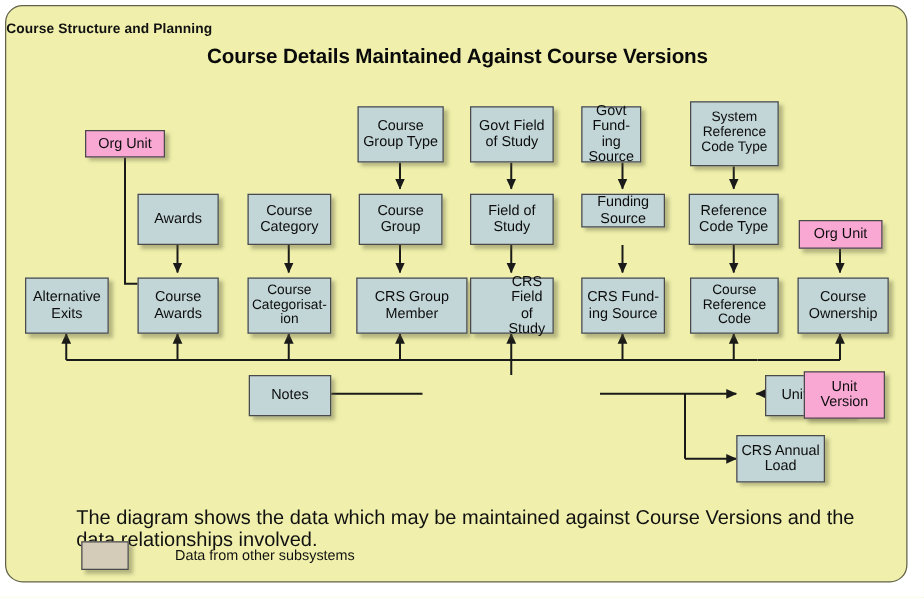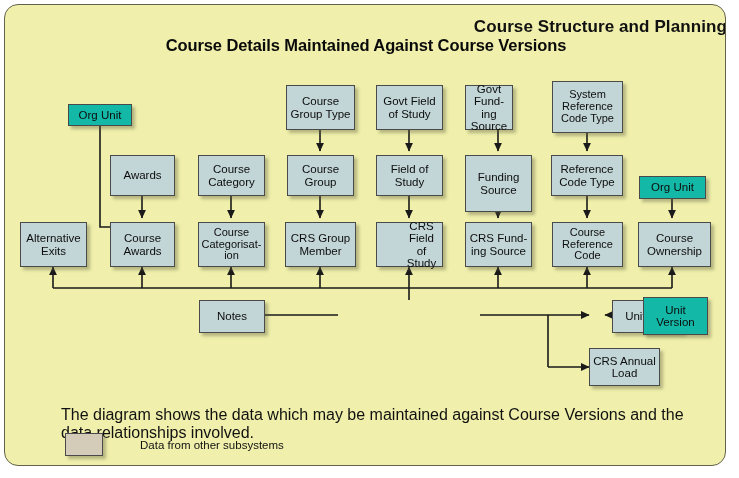--- a/index.html
+++ b/index.html
@@ -25,22 +25,22 @@
     border-radius: 14px;
     box-sizing: border-box;
     overflow: hidden;
   }
 
   
   #title-sub {
     position: absolute;
     left: 0; top: 12px;
     width: 722px;
-    text-align: right;
-    font-size: 17px;
+    text-align: left;
+    font-size: 11px;
     font-weight: bold;
     color: #111111;
     letter-spacing: 0.1px;
   }
   #title-main {
     position: absolute;
     left: 0; top: 31px;
     width: 722px;
     text-align: center;
     font-size: 16.5px;
@@ -67,21 +67,21 @@
     align-items: center;
     justify-content: center;
     text-align: center;
     font-size: 11.5px;
     line-height: 12.5px;
     color: #0d0d0d;
     white-space: pre-line;
     z-index: 3;
   }
   .node.ext {
-    background: #14b8a6;
+    background: #f9a8d4;
   }
   .node.emph {
     font-weight: bold;
     font-size: 12.5px;
     letter-spacing: 0.2px;
   }
   .node.small {
     font-size: 11px;
     line-height: 11.8px;
   }
@@ -191,39 +191,39 @@
 
   <div class="node" style="left:193px; top:150px; width:67px; height:41px;">Course
 Category</div>
 
   <div class="node" style="left:282px; top:150px; width:67px; height:41px;">Course
 Group</div>
 
   <div class="node" style="left:371px; top:150px; width:67px; height:41px;">Field of
 Study</div>
 
-  <div class="node" style="left:460px; top:150px; width:67px; height:57px;">Funding
+  <div class="node" style="left:460px; top:150px; width:67px; height:27px;">Funding
 Source</div>
 
   <div class="node" style="left:546px; top:150px; width:72px; height:41px;">Reference
 Code Type</div>
 
   <div class="node ext" style="left:634px; top:171px; width:67px; height:23px;">Org Unit</div>
 
   <div class="node" style="left:15px; top:217px; width:67px; height:45px;">Alternative
 Exits</div>
 
   <div class="node" style="left:105px; top:217px; width:65px; height:45px;">Course
 Awards</div>
 
   <div class="node small" style="left:193px; top:217px; width:67px; height:45px;">Course
 Categorisat-
 ion</div>
 
-  <div class="node" style="left:280px; top:217px; width:71px; height:45px;">CRS Group
+  <div class="node" style="left:280px; top:217px; width:89px; height:45px;">CRS Group
 Member</div>
 
   <div class="node" style="left:371px; top:217px; width:67px; height:45px;padding-left:24px;">CRS Field
 of Study</div>
 
   <div class="node" style="left:460px; top:217px; width:67px; height:45px;">CRS Fund-
 ing Source</div>
 
   <div class="node small" style="left:547px; top:217px; width:71px; height:45px;">Course
 Reference

